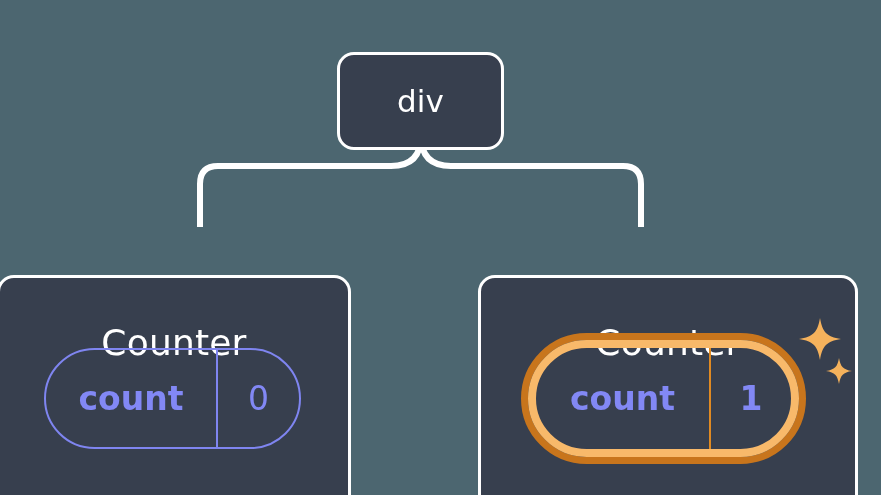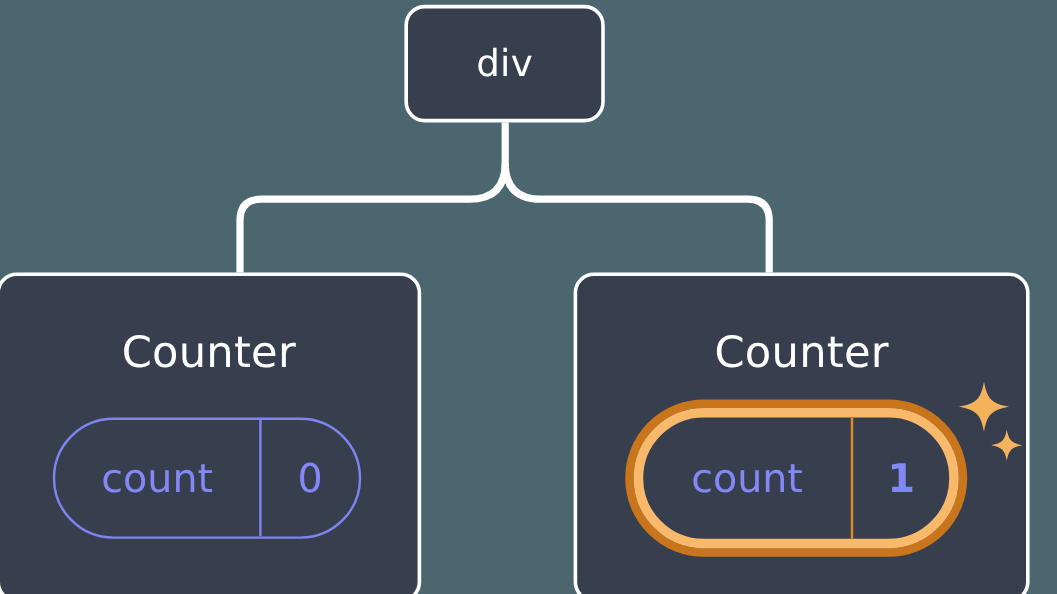--- a/index.html
+++ b/index.html
@@ -27,20 +27,21 @@
     pointer-events: none;
   }
 
   
   .node {
     position: absolute;
     box-sizing: border-box;
     background: #373f4e;
     border: 3px solid #ffffff;
     border-radius: 17px;
+    margin-top: 48px;
   }
 
   
   #node-div {
     left: 337px;
     top: 4px;
     width: 167px;
     height: 98px;
     display: flex;
     align-items: center;
@@ -107,21 +108,21 @@
   .pill-val {
     display: flex;
     align-items: center;
     justify-content: center;
     color: #8288f5;
     font-size: 33px;
     line-height: 1;
   }
   .pill-key {
     width: 170px;
-    font-weight: 400;
+    font-weight: 700;
     text-align: center;
   }
   .pill-val {
     flex: 1;
     font-weight: 400;
     border-left: 2px solid #7f85f0;
   }
 
   
   #pill-wrap-right {

